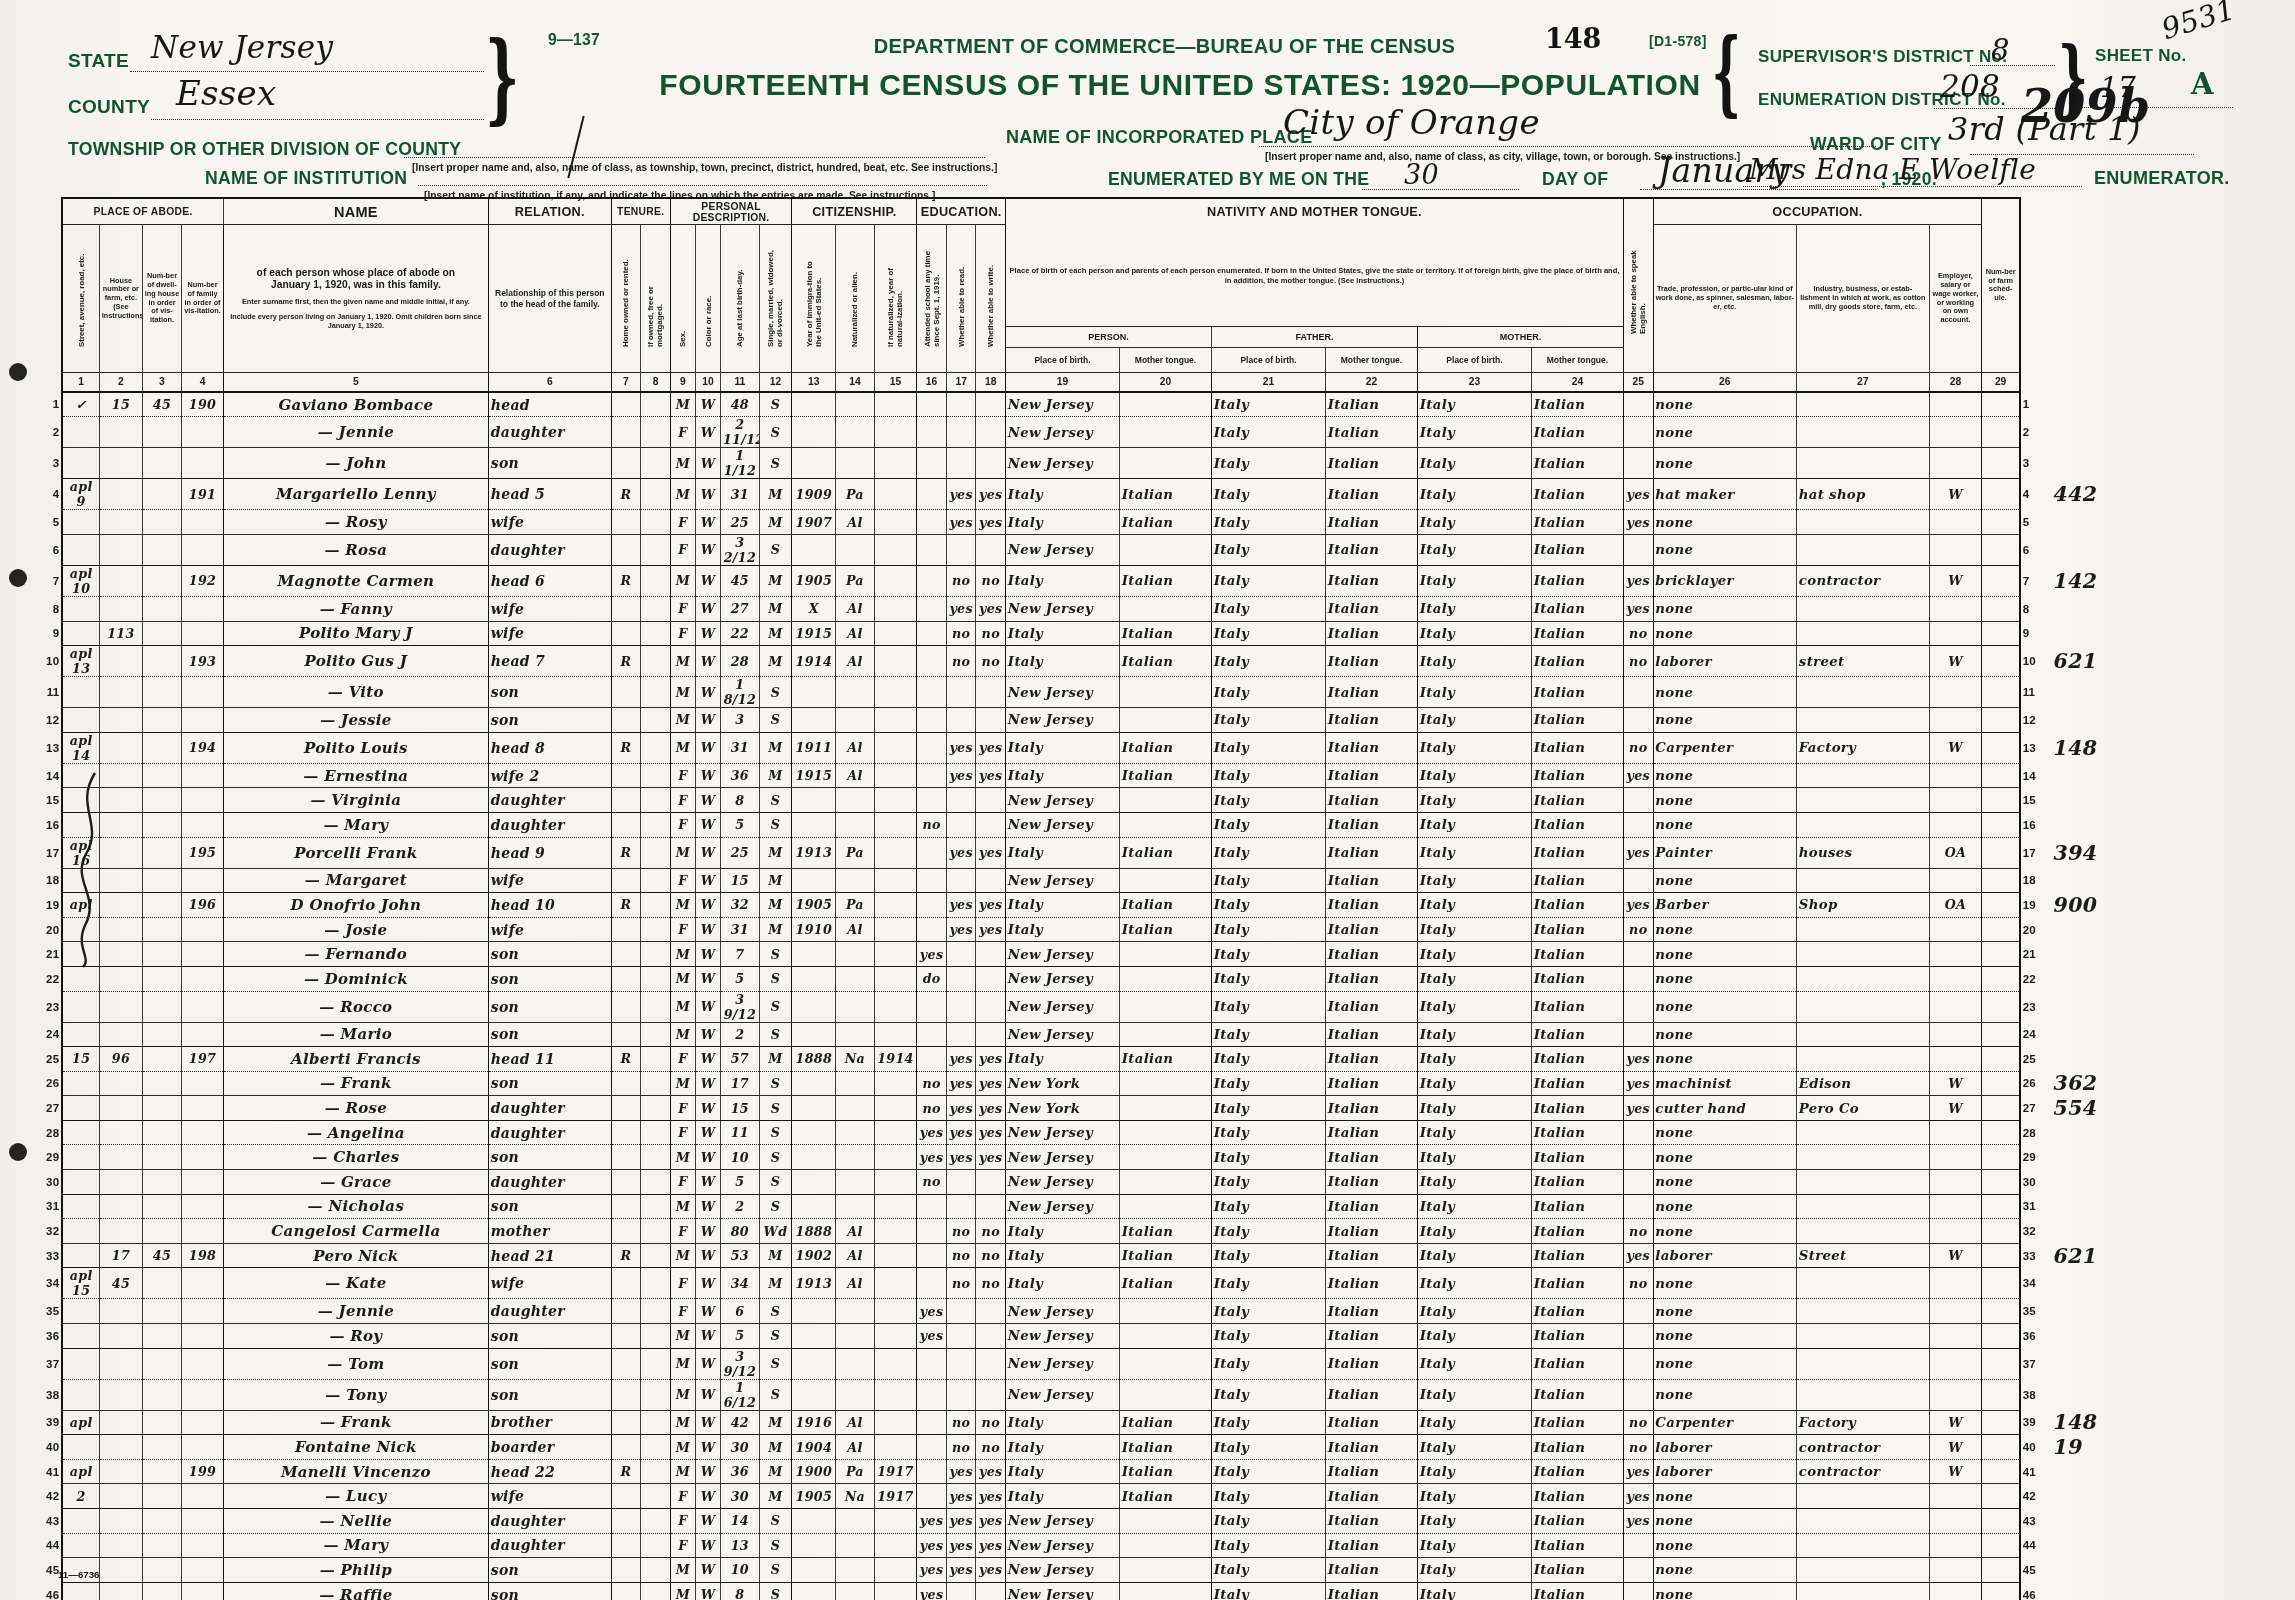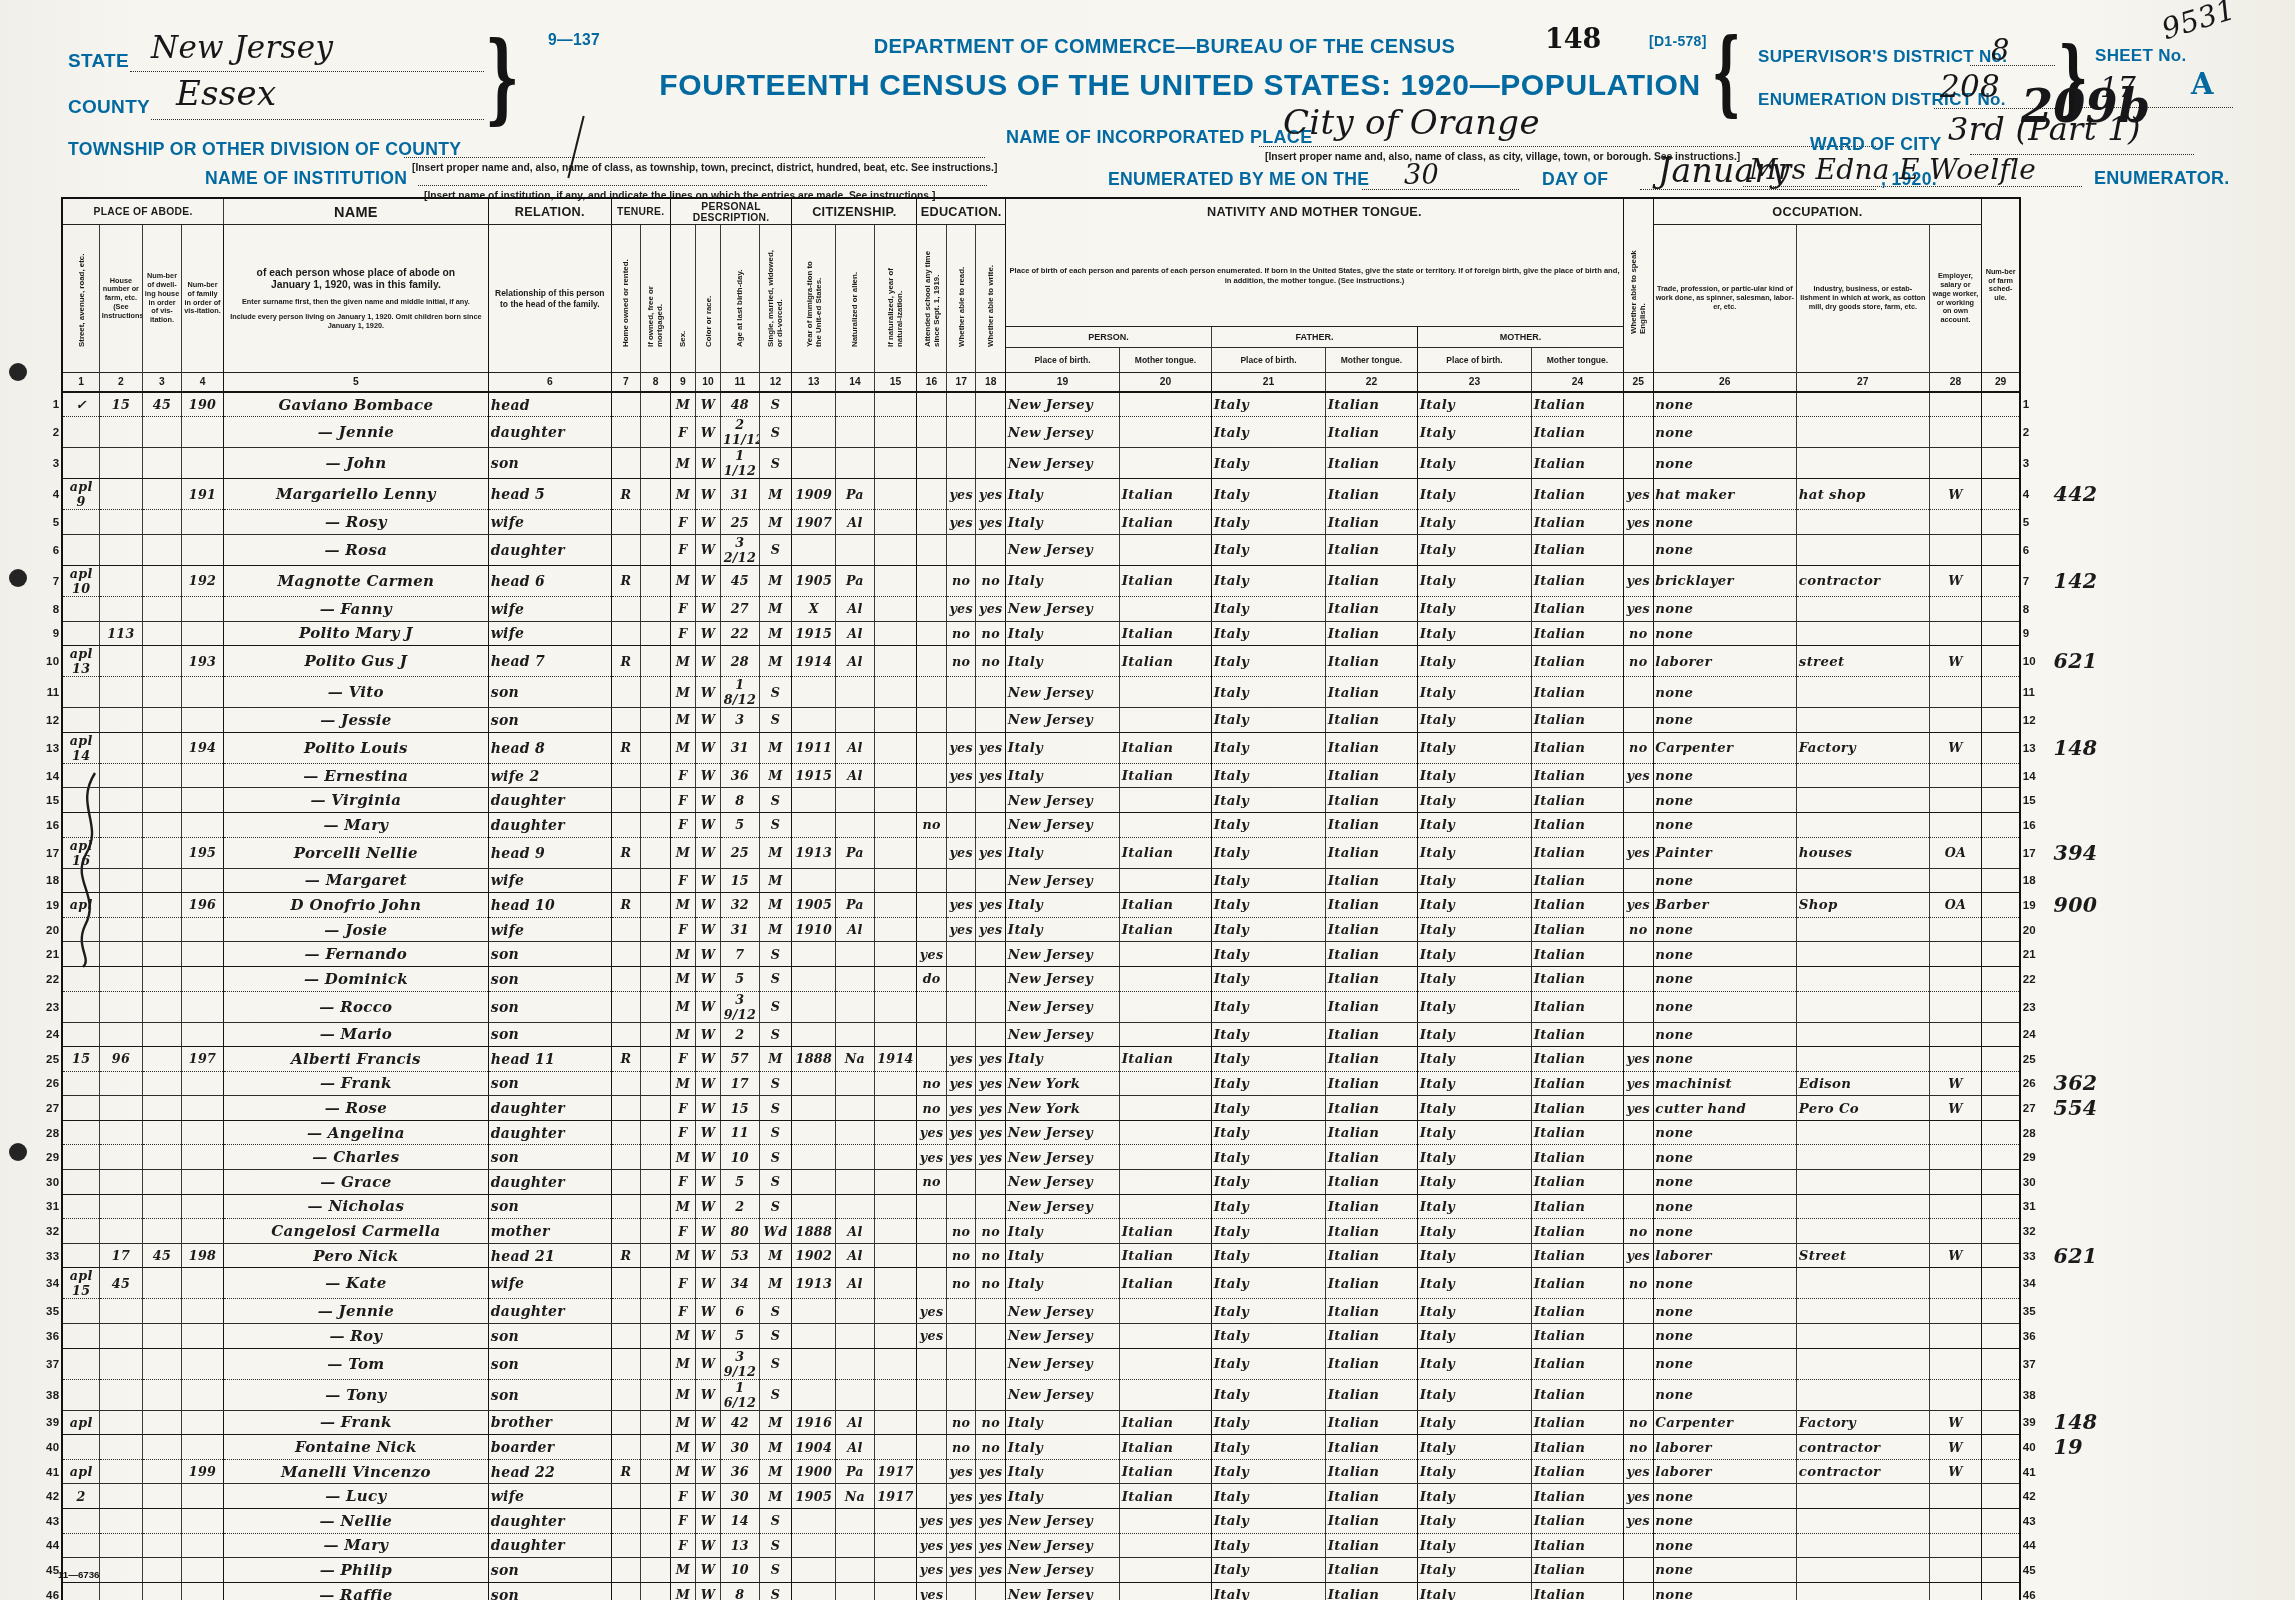--- a/index.html
+++ b/index.html
@@ -10,21 +10,21 @@
     position:relative;
     overflow:hidden;
     color:#141414;
   }
   .paper {
     position:absolute; inset:0;
     background:linear-gradient(90deg,#f1efe9 0%, #f6f5f0 6%, #f7f6f1 90%, #efede6 100%);
   }
   
   .abs { position:absolute; }
-  .plabel { font-weight:bold; color:#0369a1; letter-spacing:0.3px; }
+  .plabel { font-weight:bold; color:#14532d; letter-spacing:0.3px; }
   .dots { border-bottom:1.8px dotted #2b2b2b; position:absolute; }
   .hw {
     font-family:"DejaVu Serif", serif; font-style:italic; color:#17171a;
     letter-spacing:0.3px;
   }
   .brace { font-family:"DejaVu Serif", serif; font-weight:bold; color:#141414; transform:scaleX(.55); transform-origin:left center; }
   .note { font-weight:bold; font-size:10.3px; color:#1c1c1c; }
   
   table.census {
     position:absolute; left:36px; top:186px;
@@ -849,21 +849,21 @@
         <td class="hw c eR"></td>
         <td class="outside rnum">16</td>
         <td class="outside mnote hw"></td>
       </tr>
       <tr class="sep-solid">
         <td class="outside lnum hw">17</td>
         <td class="hw c eL">apl 16</td>
         <td class="hw c"></td>
         <td class="hw c"></td>
         <td class="hw c bR">195</td>
-        <td class="hw nm bR">Porcelli Nellie</td>
+        <td class="hw nm bR">Porcelli Frank</td>
         <td class="hw rl bR">head 9</td>
         <td class="hw c">R</td>
         <td class="hw c bR"></td>
         <td class="hw c">M</td>
         <td class="hw c">W</td>
         <td class="hw c">25</td>
         <td class="hw c bR">M</td>
         <td class="hw c">1913</td>
         <td class="hw c">Pa</td>
         <td class="hw c bR"></td>

